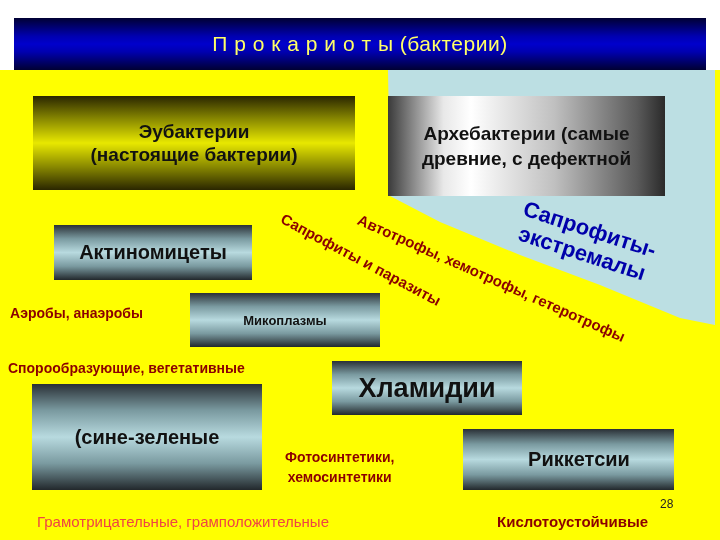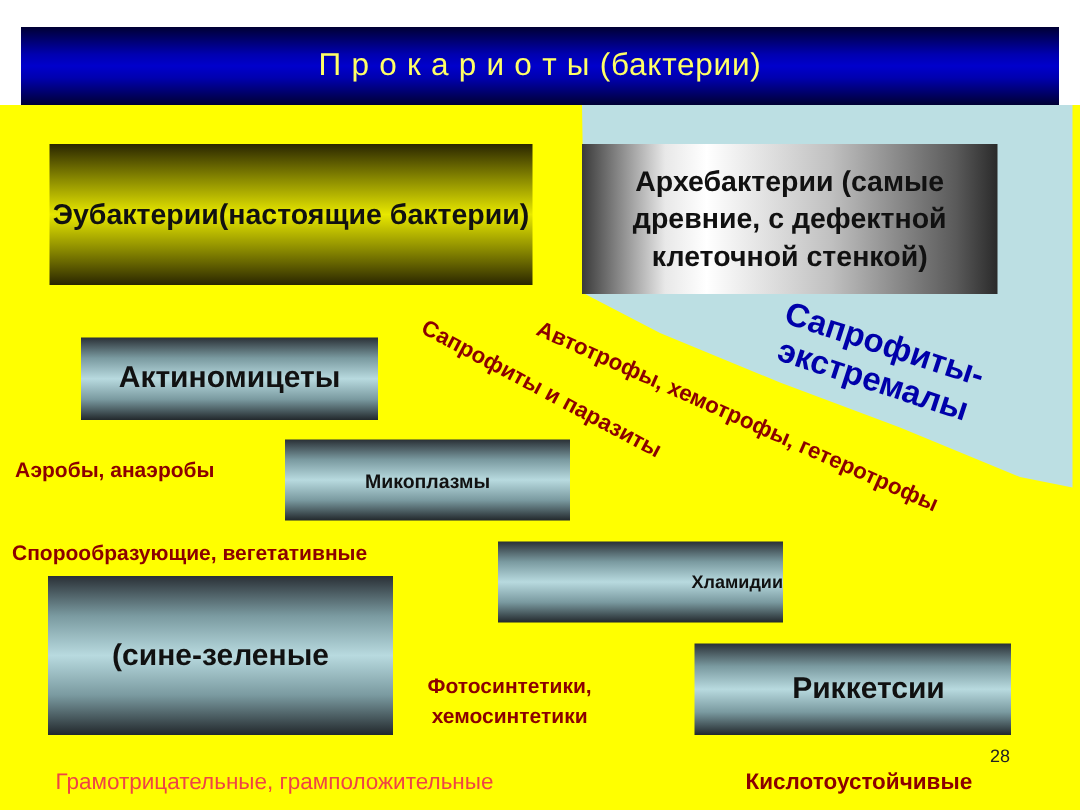--- a/index.html
+++ b/index.html
@@ -22,44 +22,43 @@
 
 <div class="bg-yellow"></div>
 <svg class="bg-blue" width="720" height="540" viewBox="0 0 720 540">
   <polygon points="388,70 715,70 715,325 680,318 600,285 520,255 440,222 390,196" fill="#bcdfe3"></polygon>
 </svg>
 
 <div class="title-bar">
   <span class="title-text">П р о к а р и о т ы (бактерии)</span>
 </div>
 
-<div class="box gold" style="left:33px;top:96px;width:322px;height:94px;font-size:19px;flex-direction:row;line-height:23px;">
+<div class="box gold" style="left:33px;top:96px;width:322px;height:94px;font-size:19px;flex-direction:column;line-height:23px;">
   <span>Эубактерии</span>
   <span>(настоящие бактерии)</span>
 </div>
 
 <div class="box silver" style="left:388px;top:96px;width:277px;height:100px;font-size:19px;flex-direction:column;line-height:25px;">
   <span>Архебактерии (самые</span>
   <span>древние, с дефектной</span>
-  <span>клеточной стенкой)</span>
 </div>
 
 <div class="box steel" style="left:54px;top:225px;width:198px;height:55px;font-size:20px;">
   <span>Актиномицеты</span>
 </div>
 
 <div class="box steel" style="left:190px;top:293px;width:190px;height:54px;font-size:13px;">
   <span>Микоплазмы</span>
 </div>
 
 <div class="box steel" style="left:32px;top:384px;width:230px;height:106px;font-size:20px;flex-direction:column;line-height:28px;">
   <span>(сине-зеленые</span>
 </div>
 
-<div class="box steel" style="left:332px;top:361px;width:190px;height:54px;font-size:12px;justify-content:flex-end;">
+<div class="box steel" style="left:332px;top:361px;width:190px;height:54px;font-size:27px;">
   <span>Хламидии</span>
 </div>
 
 <div class="box steel" style="left:463px;top:429px;width:190px;height:61px;font-size:20px;padding-left:21px;">
   <span>Риккетсии</span>
 </div>
 
 <div class="rot" style="left:528px;top:196px;color:#0000aa;font-size:22px;line-height:25px;transform:rotate(18deg);text-align:center;">
   <div>Сапрофиты-</div>
   <div>экстремалы</div>

